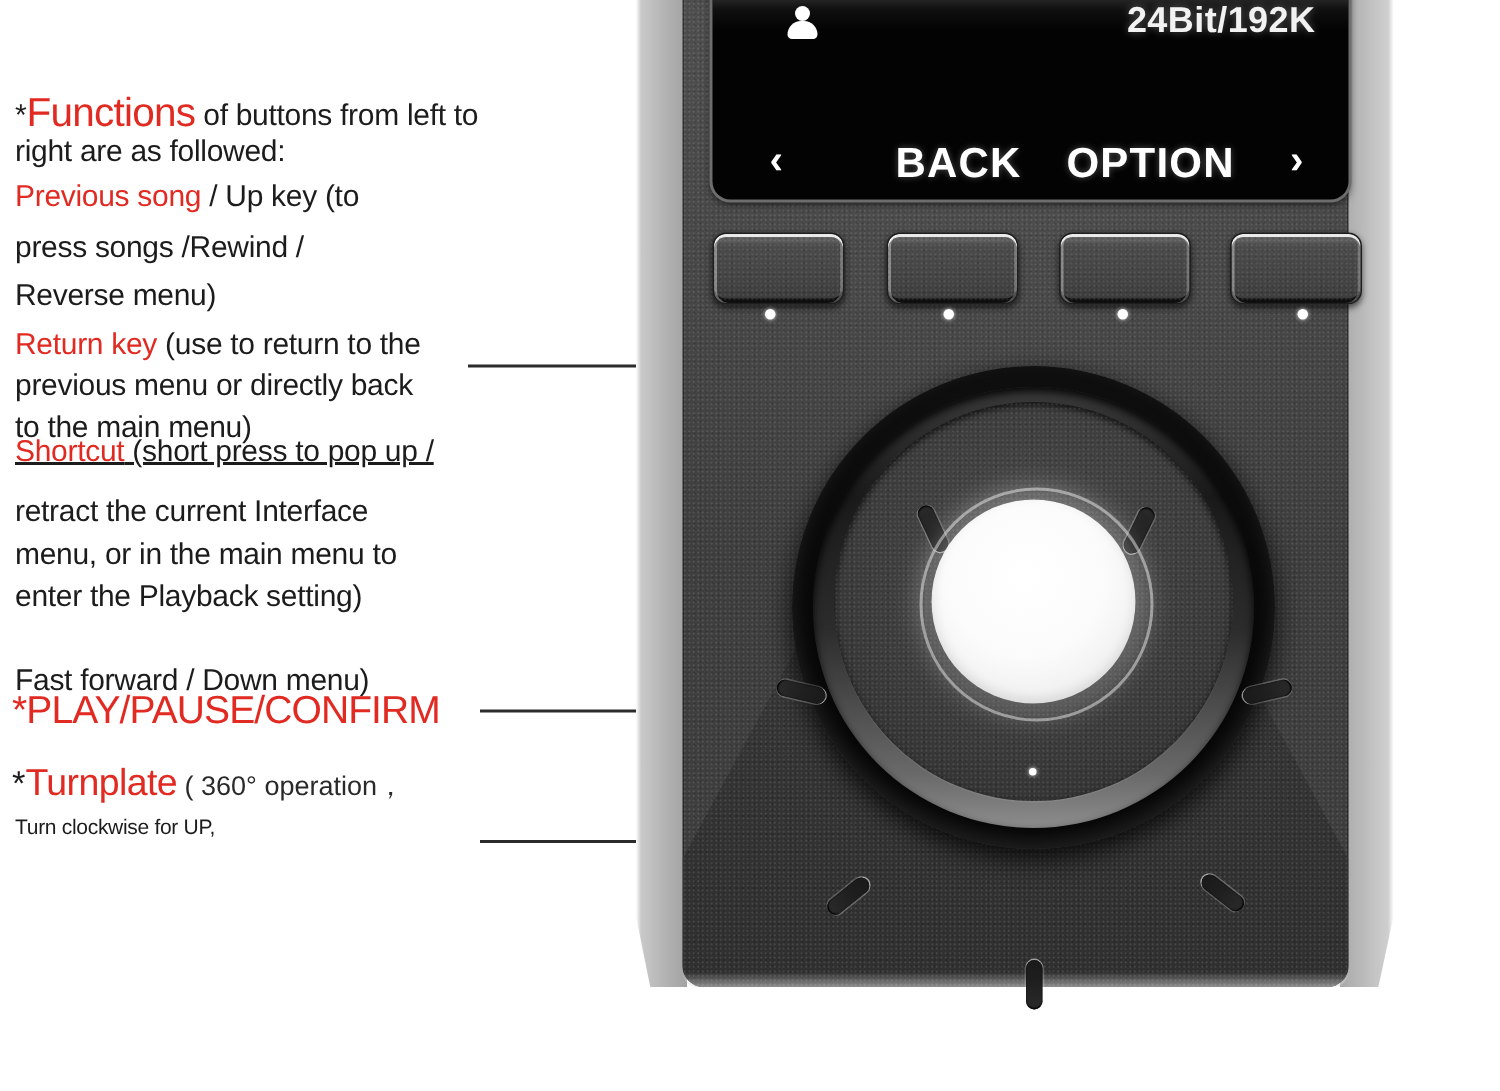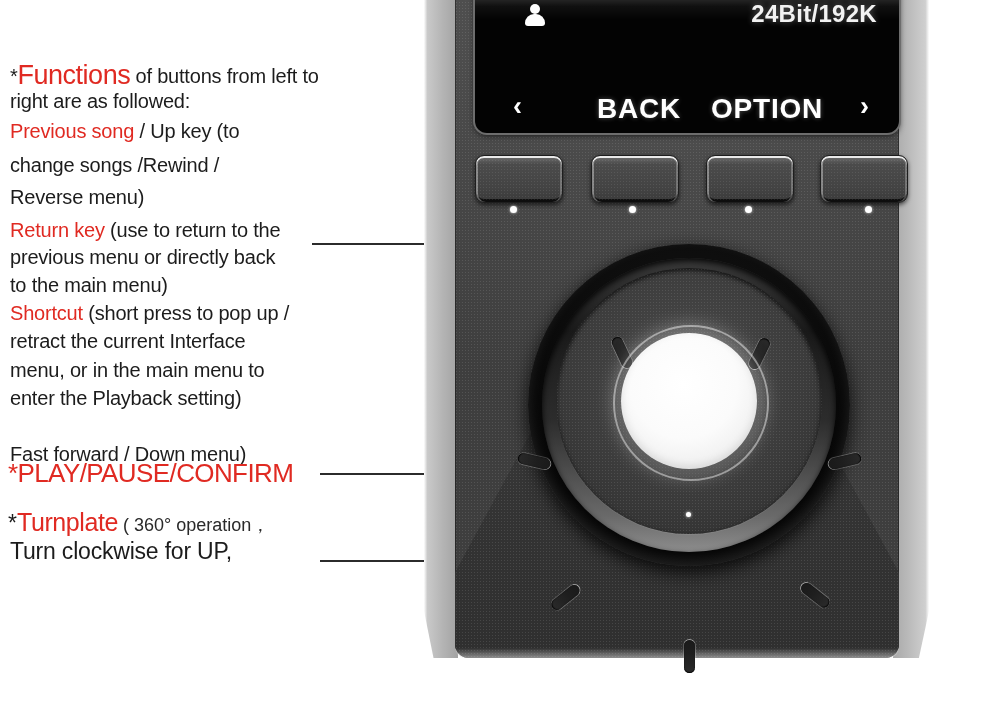--- a/index.html
+++ b/index.html
@@ -147,44 +147,44 @@
 <div id="stage">
 
   <div class="ann ann-head" style="top:62px;">
     <span class="ast">*</span><span class="big">Functions</span><span class="blk"> of buttons from left to</span>
   </div>
   <div class="ann" style="top:88px;">right are as followed:</div>
 
   <div class="ann" style="top:118px;">
     <span class="red">Previous song</span><span class="blk"> / Up key (to</span>
   </div>
-  <div class="ann" style="top:152px;">change songs /Rewind /</div>
+  <div class="ann" style="top:152px;">press songs /Rewind /</div>
   <div class="ann" style="top:184px;">Reverse menu)</div>
 
   <div class="ann" style="top:217px;">
     <span class="red">Return key</span><span class="blk"> (use to return to the</span>
   </div>
   <div class="ann" style="top:244px;text-align:center;">previous menu or directly back</div>
   <div class="ann" style="top:272px;"> to the main menu)</div>
 
-  <div class="ann" style="top:300px;">
+  <div class="ann" style="top:288px;text-decoration:underline;">
     <span class="red">Shortcut</span><span class="blk"> (short press to pop up /</span>
   </div>
   <div class="ann" style="top:328px;"> retract the current Interface</div>
   <div class="ann" style="top:357px;">menu, or in the main menu to</div>
   <div class="ann" style="top:385px;">enter the Playback setting)</div>
 
   <div class="ann" style="top:441px;">Fast forward / Down menu)</div>
 
   <div class="bigline playline" style="top:458px;">*PLAY/PAUSE/CONFIRM</div>
 
   <div class="turnline" style="top:508px;">
     <span class="ast">*</span><span class="tp">Turnplate</span><span class="sm"> ( 360°  operation，</span>
   </div>
-  <div class="ann" style="top:538px;font-size:23px;">Turn  clockwise for UP,</div>
+  <div class="ann" style="top:538px;font-size:14px;">Turn  clockwise for UP,</div>
 
   <div class="hline" style="left:312px;top:243px;width:568px;"></div>
   <div class="vline" style="left:512px;top:226px;height:18px;"></div>
   <div class="vline" style="left:631px;top:226px;height:18px;"></div>
   <div class="vline" style="left:747px;top:226px;height:18px;"></div>
   <div class="vline" style="left:867px;top:226px;height:18px;"></div>
 
   <div class="hline" style="left:320px;top:473px;width:355px;"></div>
 
   <div class="hline" style="left:320px;top:560px;width:355px;"></div>

